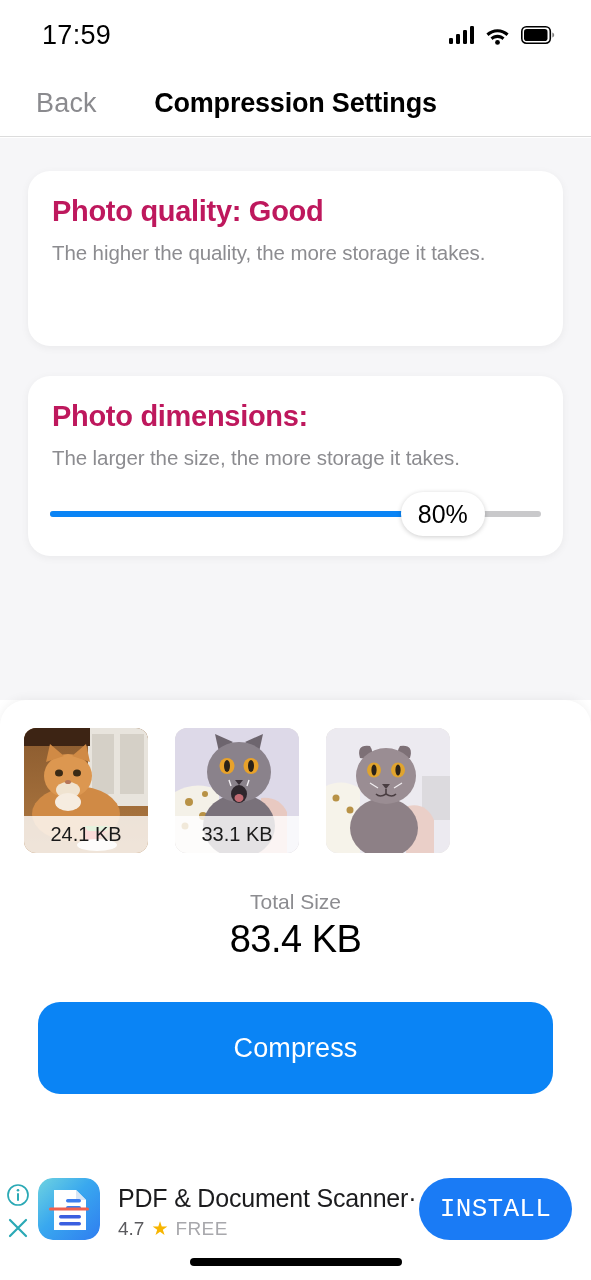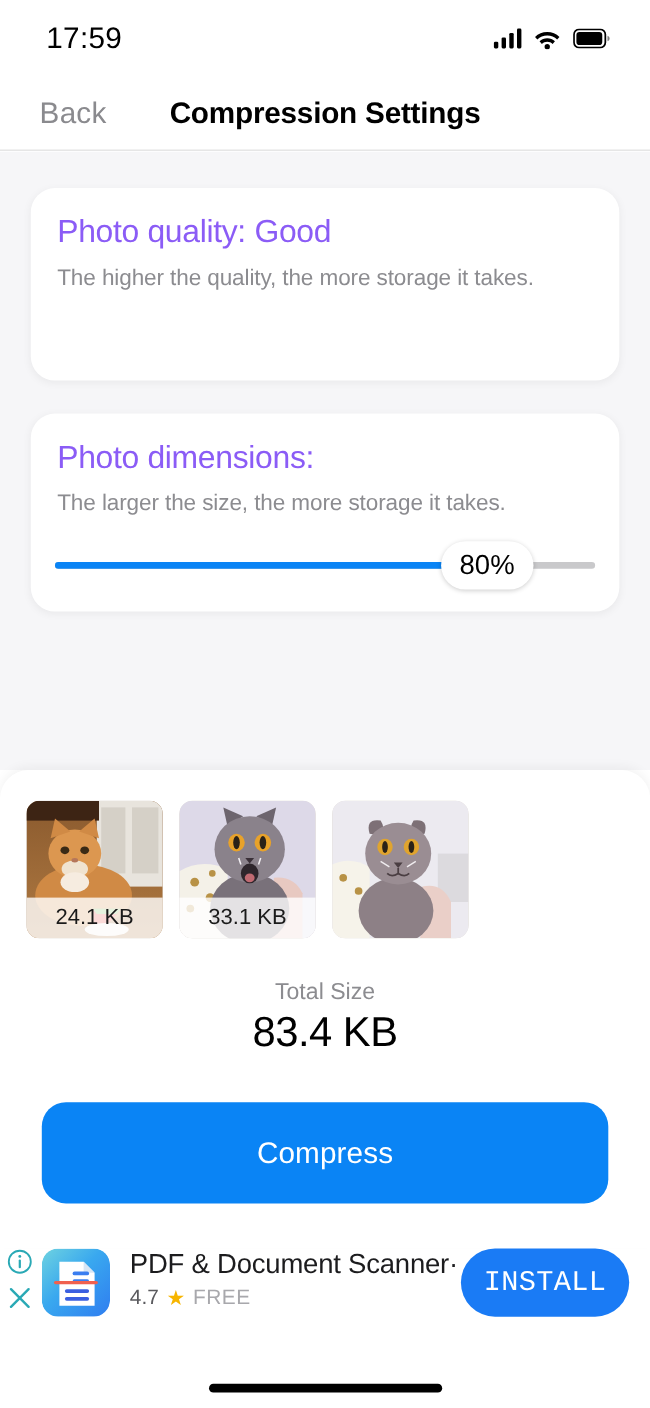--- a/index.html
+++ b/index.html
@@ -115,22 +115,22 @@
     box-shadow: 0 2px 8px rgba(0,0,0,0.055);
   }
   .card-quality { top: 33px; height: 175px; }
   .card-dimensions { top: 238px; height: 180px; }
 
   .card-title {
     position: absolute;
     left: 24px;
     top: 24px;
     font-size: 29px;
-    font-weight: normal;
-    color: #8b5cf6;
+    font-weight: bold;
+    color: #be185d;
     letter-spacing: -0.3px;
   }
   .card-sub {
     position: absolute;
     left: 24px;
     top: 70px;
     font-size: 20.5px;
     color: #8c8c90;
     letter-spacing: -0.1px;
   }
@@ -187,21 +187,21 @@
     background: #ffffff;
     border-radius: 26px 26px 0 0;
     box-shadow: 0 -2px 10px rgba(0,0,0,0.05);
   }
 
   .thumbs {
     position: absolute;
     top: 28px;
     left: 24px;
     display: flex;
-    gap: 15px;
+    gap: 27px;
   }
   .thumb {
     position: relative;
     width: 124px;
     height: 125px;
     border-radius: 12px;
     overflow: hidden;
     background: #ded9d4;
   }
   .thumb svg { display: block; width: 124px; height: 125px; }
@@ -254,21 +254,21 @@
   }
 
   
   .ad-banner {
     position: absolute;
     top: 1135px; left: 0;
     width: 591px;
     height: 105px;
     background: #ffffff;
     display: flex;
-    align-items: flex-start;
+    align-items: flex-end;
   }
   .ad-side {
     width: 30px;
     margin-left: 3px;
     display: flex;
     flex-direction: column;
     align-items: center;
     gap: 9px;
     color: #2aa9b5;
   }

